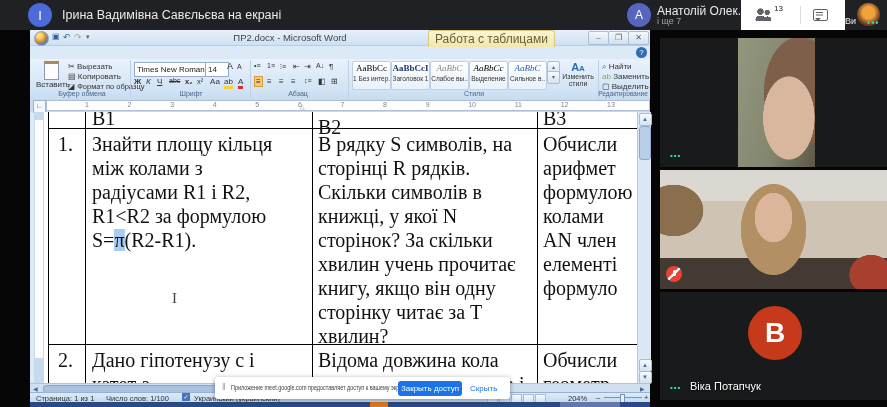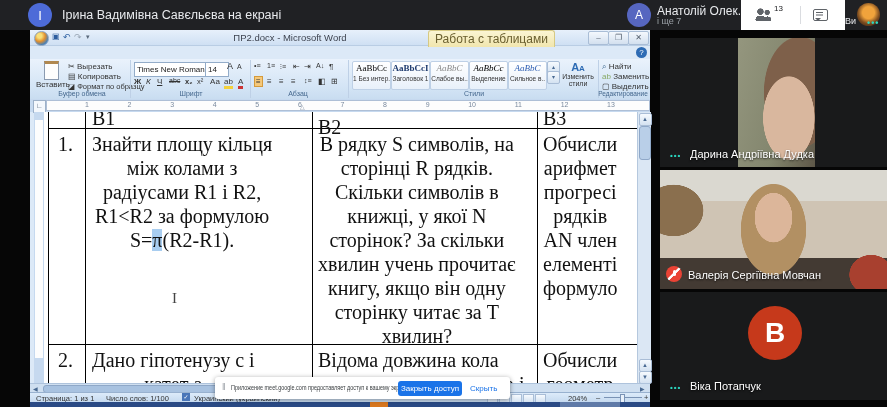--- a/index.html
+++ b/index.html
@@ -43,21 +43,21 @@
   .chip .nm{font-size:6.5px;color:#333;line-height:7px;white-space:nowrap;}
   .ruler{left:0;top:69px;width:620px;height:13px;background:#c6d9ef;}
   .ruler-strip{left:16px;top:1px;width:604px;height:11px;background:#fdfdfd;border:1px solid #aebfd6;box-sizing:border-box;}
   .ruler-nums{left:55px;top:2px;width:530px;display:flex;justify-content:space-between;font-size:7px;color:#7a8a9e;}
   .tabsel{left:3px;top:1px;width:11px;height:11px;background:#f4f8fd;border:1px solid #9db1c9;font-size:7px;line-height:10px;text-align:center;color:#4a5a6e;}
   .vruler{left:4px;top:82px;width:10px;height:271px;background:#c6d9ef;}
   .vruler-in{left:1px;top:8px;width:8px;height:238px;background:#fdfdfd;}
   .docarea{left:14px;top:82px;width:593px;height:271px;background:#fff;overflow:hidden;font-family:"Liberation Serif",serif;color:#111;}
   .tline{background:#000;}
   .cell{font-size:20px;line-height:24px;white-space:nowrap;}
-  .cell span{display:block;text-align:center;}
+  .cell span{display:block;}
   .hl{background:#a8cdf0;display:inline !important;}
   .fx span{display:inline;}
   .vscroll{left:607px;top:82px;width:13px;height:271px;background:#dbe7f4;border-left:1px solid #b5c8de;}
   .sbtn{left:0.5px;width:11px;height:11px;background:linear-gradient(#f6fafe,#d4e2f1);border:1px solid #a9bdd6;border-radius:2px;font-size:6px;text-align:center;line-height:10px;color:#4a6a92;}
   .hscroll{left:0;top:353px;width:620px;height:9px;background:#cfdff0;border-top:1px solid #aec3dc;}
   .statusbar{left:0;top:362px;width:620px;height:10px;background:linear-gradient(#dcebfa,#c3d8ee);border-top:1px solid #98b1cf;font-size:7.5px;color:#333;}
   .viewbtn{width:9px;height:7px;background:linear-gradient(#f6fafe,#d4e2f1);border:1px solid #a9bdd6;display:inline-block;margin-right:1px;}
   .notif{left:215px;top:377px;width:295px;height:22px;background:#fff;border-radius:3px;box-shadow:0 1px 5px rgba(0,0,0,.4);z-index:30;}
   .notif-btn{background:#1a73e8;color:#fff;border-radius:3px;font-size:8px;text-align:center;line-height:15px;}
   
@@ -257,22 +257,22 @@
         <span>книжці, у якої N</span>
         <span>сторінок? За скільки</span>
         <span>хвилин учень прочитає</span>
         <span>книгу, якщо він одну</span>
         <span>сторінку читає за Т</span>
         <span>хвилин?</span>
       </div>
       <div class="abs cell" style="left:499px;top:20px;">
         <span>Обчисли</span>
         <span>арифмет</span>
-        <span>прогресі</span>
-        <span>рядків</span>
+        <span>формулою</span>
+        <span>колами</span>
         <span>AN член</span>
         <span>елементі</span>
         <span>формуло</span>
       </div>
       <span class="abs" style="left:128px;top:178px;font-size:15px;color:#444;">I</span>
 
       <div class="abs cell" style="left:14px;top:236px;">2.</div>
       <div class="abs cell" style="left:48px;top:236px;">
         <span>Дано гіпотенузу с і</span>
         <span>катет a</span>
@@ -322,26 +322,24 @@
   <div class="abs notif">
     <span class="abs" style="left:7px;top:5px;font-size:9px;color:#9aa0a6;">‖</span>
     <span class="abs" style="left:16px;top:7px;font-size:7px;color:#3c4043;white-space:nowrap;transform:scaleX(0.78);transform-origin:left;">Приложение meet.google.com предоставляет доступ к вашему экрану.</span>
     <span class="abs notif-btn" style="left:183px;top:4px;width:64px;height:15px;">Закрыть доступ</span>
     <span class="abs" style="left:255px;top:7px;font-size:8px;color:#1a73e8;">Скрыть</span>
   </div>
 
   <div class="abs tile" style="top:38px;height:129px;">
     <div class="abs v1" style="left:78px;top:0;width:77px;height:129px;"></div>
     <span class="abs teal" style="left:10px;top:113px;font-size:8px;">•••</span>
-    <span class="abs tname" style="left:30px;top:110px;">Дарина Андріївна Дудка</span>
   </div>
 
   <div class="abs tile v2" style="top:170px;height:119px;">
     <div class="abs mic-off" style="left:6px;top:96px;"></div>
-    <span class="abs tname" style="left:28px;top:99px;">Валерія Сергіївна Мовчан</span>
   </div>
 
   <div class="abs tile" style="top:292px;height:108px;">
     <div class="abs circ letter-avatar" style="left:88px;top:14px;width:54px;height:54px;">В</div>
     <span class="abs teal" style="left:10px;top:91px;font-size:8px;">•••</span>
     <span class="abs tname" style="left:30px;top:88px;">Віка Потапчук</span>
   </div>
 
 </div>
 

